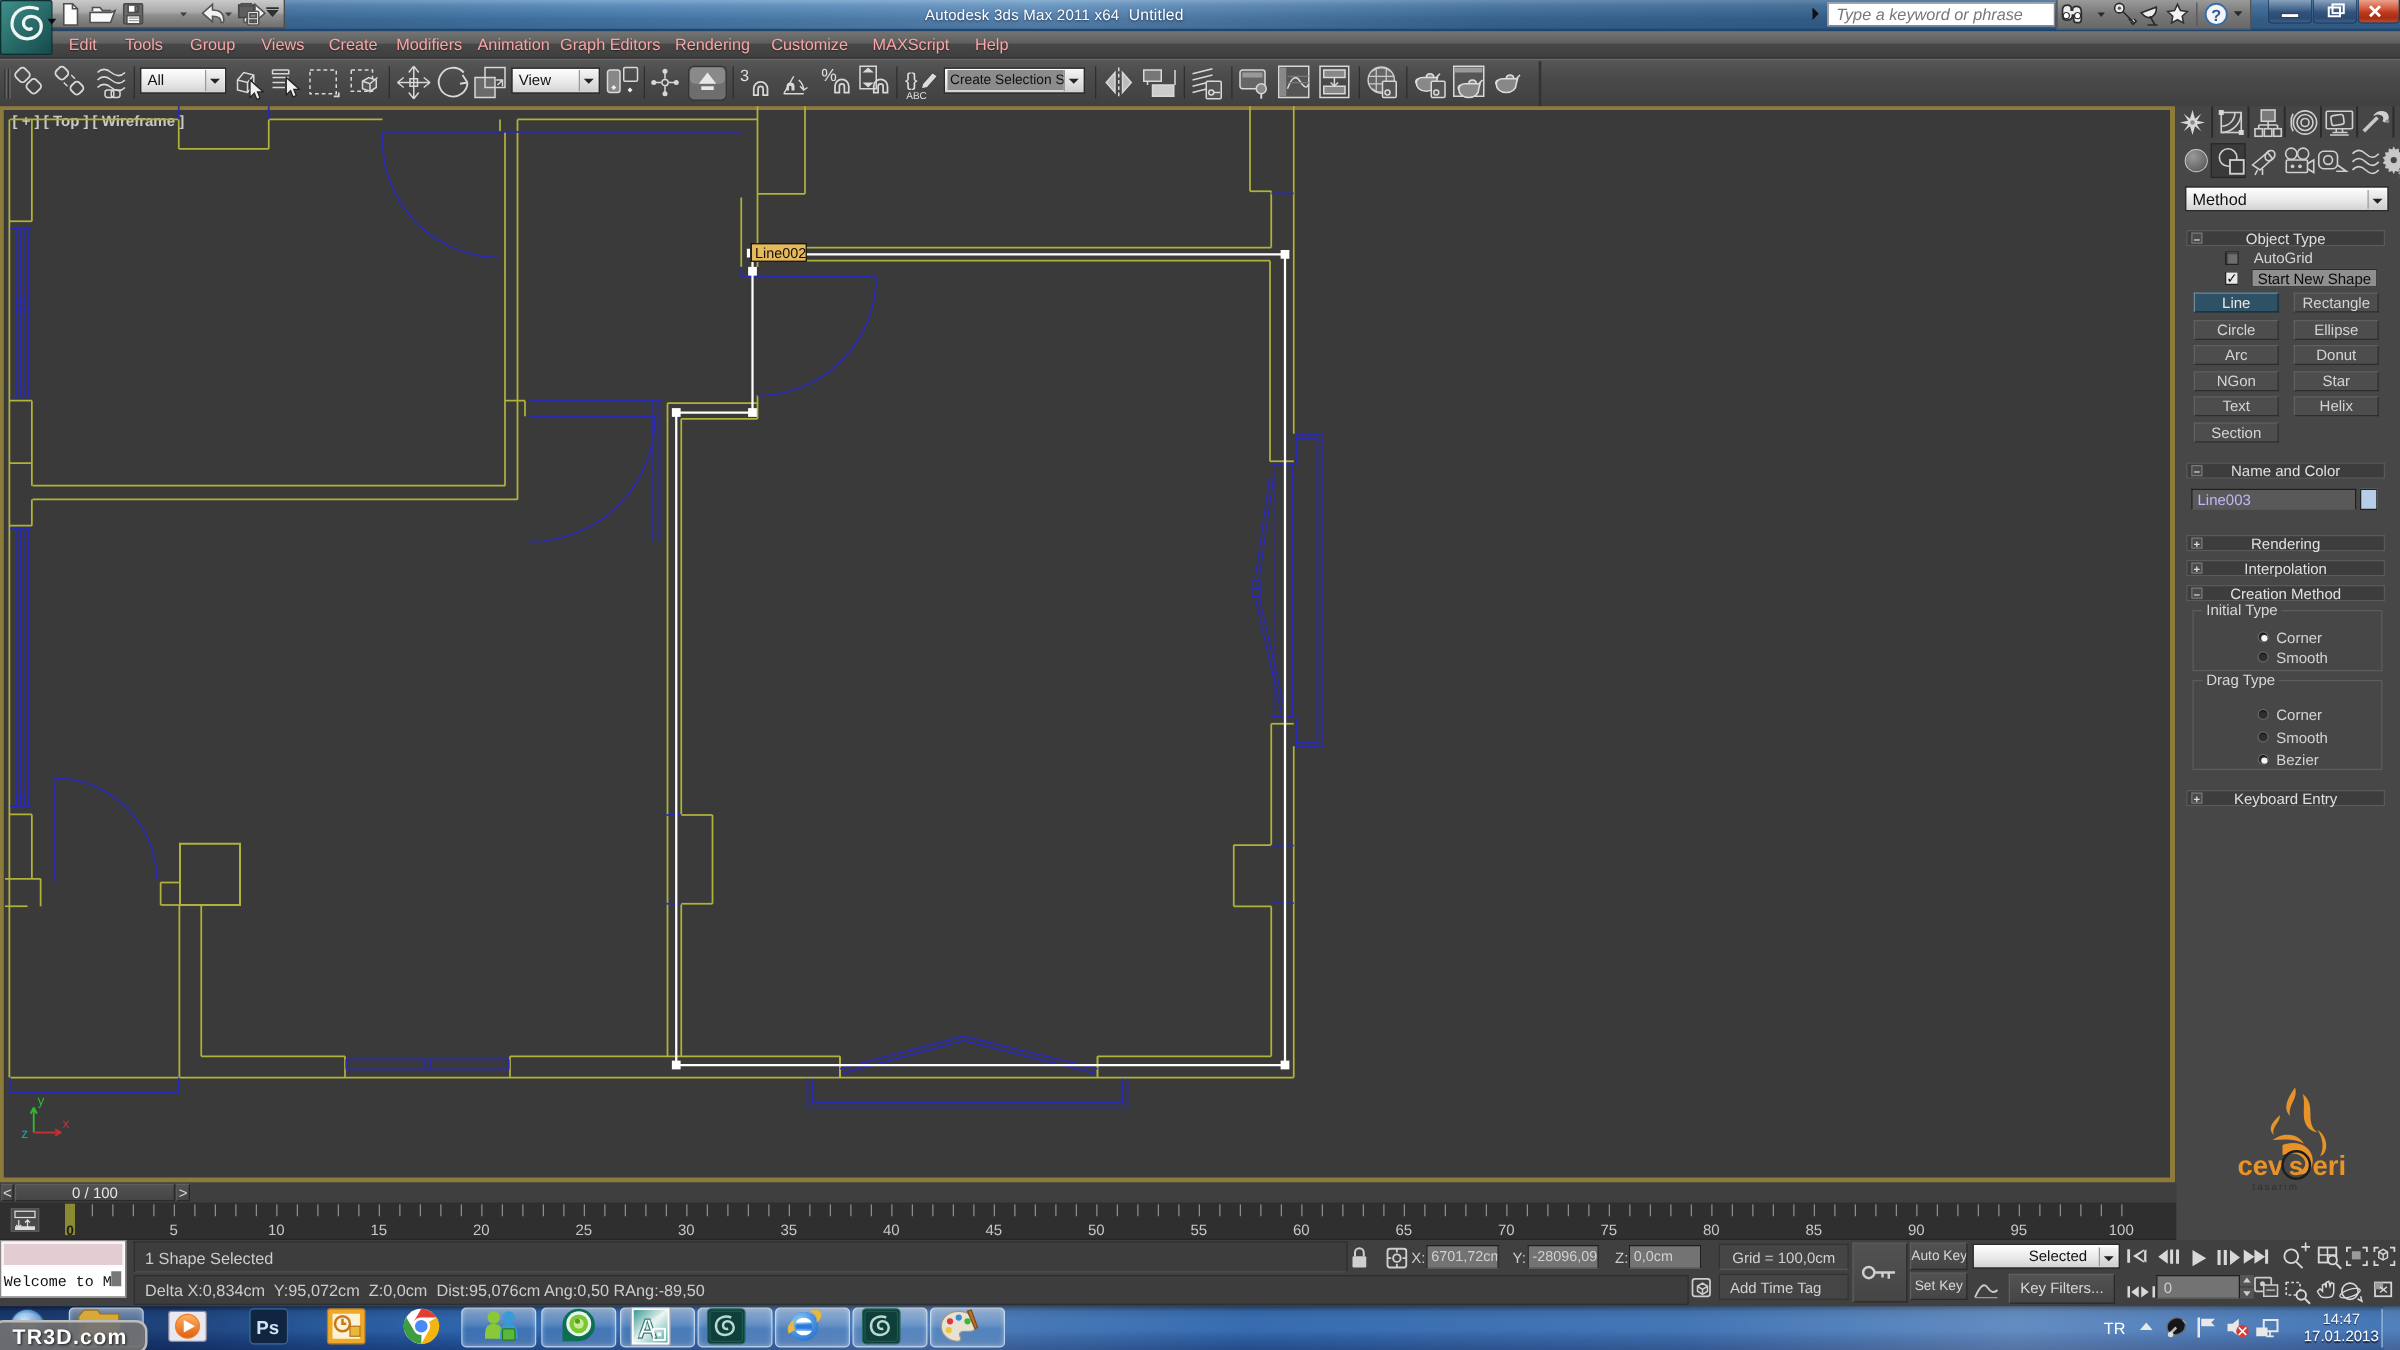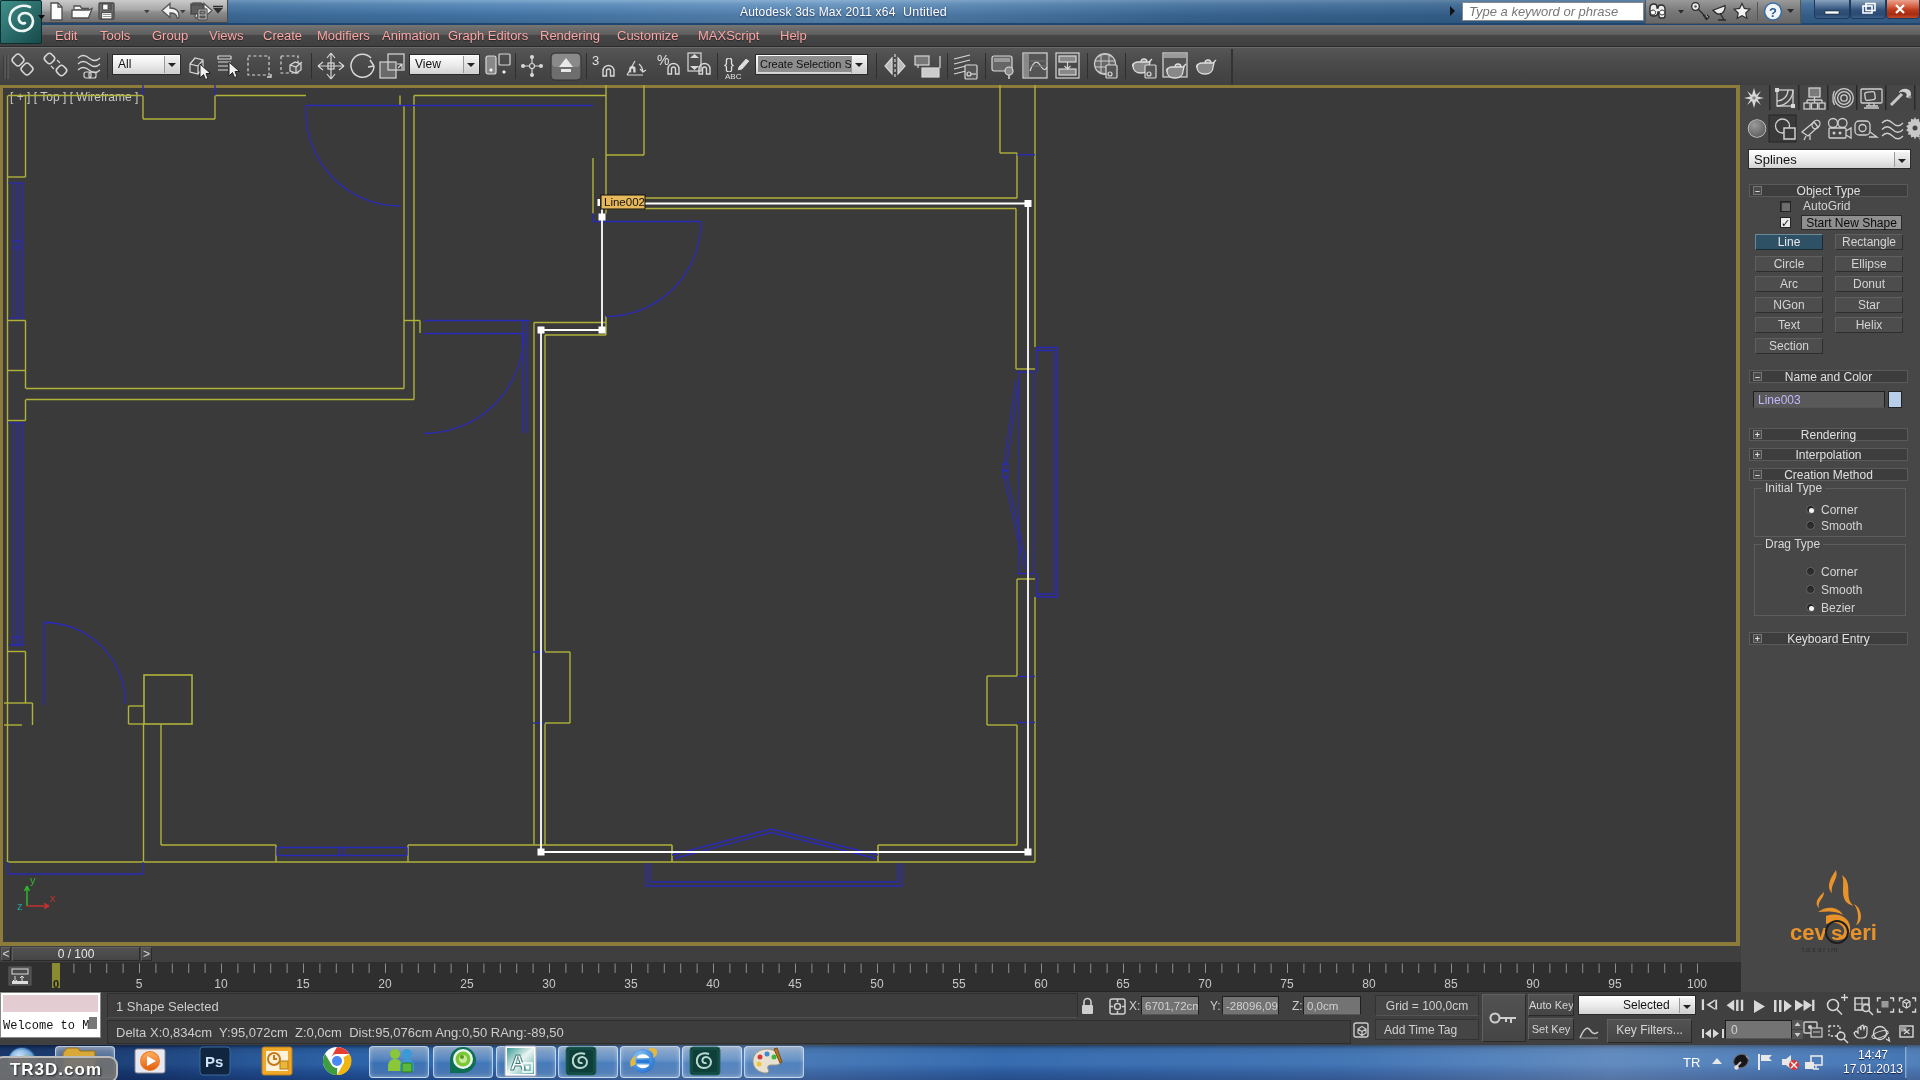--- a/index.html
+++ b/index.html
@@ -35,21 +35,21 @@
 
 #toolbar { left:0; top:47px; width:1920px; height:38px;
   background:linear-gradient(180deg,#565656 0%,#4a4a4a 40%,#404040 100%);
   border-top:1px solid #6a6a6a; }
 .combo { position:absolute; height:21px; overflow:hidden; white-space:nowrap; background:linear-gradient(180deg,#ffffff,#e8e8e8 60%,#d2d2d2);
   border:1px solid #2a2a2a; color:#111; font-size:12px;padding-left:27px; }
 .combo .arr { position:absolute; right:1px; top:1px; bottom:1px; width:15px;
   background:linear-gradient(180deg,#f4f4f4,#cfcfcf); border-left:1px solid #999; }
 .arr:after { content:""; position:absolute; left:3px; top:7px; border:4px solid transparent; border-top-color:#222; }
 
-#vpborder { left:0; top:85px; width:1740px; height:861px; background:#8d7b3c; }
+#vpborder { left:0; top:85px; width:1740px; height:861px; background:#8d7b3c;font-weight:bold; }
 #vp { position:absolute; left:3px; top:3px; width:1733px; height:854px; background:#3a3a3a; }
 #vplabel { position:absolute; left:7px; top:2px; color:#c9c9c9; font-size:12px; }
 
 #panel { left:1741px; top:85px; width:179px; height:907px; background:#474747; }
 .roll { position:absolute; left:8px; width:159px; height:13px; background:#3d3d3d;
   border:1px solid #5a5a5a; color:#e0e0e0; font-size:12px; text-align:center; line-height:12px; }
 .roll .pm { position:absolute; left:3px; top:1px; width:9px; height:9px; border:1px solid #777;
   background:#4a4a4a; color:#ddd; font-size:9px; line-height:8px; text-align:center; font-weight:bold; }
 .objbtn { position:absolute; width:68px; height:16px; background:#4d4d4d;
   border-top:1px solid #5f5f5f; border-left:1px solid #5f5f5f;
@@ -584,21 +584,21 @@
         <path d="M8 0 l1.2 2.6 2.8 -.8 .2 2.9 2.9 .2 -.8 2.8 2.6 1.2 -1.8 2.3 1.8 2.3 -2.6 1.2 .8 2.8 -2.9 .2 -.2 2.9 -2.8 -.8 -1.2 2.6 -1.2 -2.6 -2.8 .8 -.2 -2.9 -2.9 -.2 .8 -2.8 -2.6 -1.2 1.8 -2.3 -1.8 -2.3 2.6 -1.2 -.8 -2.8 2.9 -.2 .2 -2.9 2.8 .8 z"></path>
       </g>
       <circle cx="8" cy="11" r="2.5" fill="#464646"></circle>
       <g fill="#aaa">
         <path d="M17 13 l.9 1.9 2 -.6 .1 2.1 2.1 .1 -.6 2 1.9 .9 -1.3 1.7 1.3 1.7 -1.9 .9 .6 2 -2.1 .1 -.1 2.1 -2 -.6 -.9 1.9 -.9 -1.9 -2 .6 -.1 -2.1 -2.1 -.1 .6 -2 -1.9 -.9 1.3 -1.7 -1.3 -1.7 1.9 -.9 -.6 -2 2.1 -.1 .1 -2.1 2 .6 z" transform="scale(.85) translate(3,3)"></path>
       </g>
       <circle cx="17.5" cy="20" r="2" fill="#464646"></circle>
     </g>
 </svg>
 <div class="combo abs" style="left:1748px;top:149px;width:163px;height:20px;">
-    <span style="position:absolute;left:5px;top:2px;font-size:13px;">Splines</span>
+    <span style="position:absolute;left:5px;top:2px;font-size:13px;">Method</span>
     <span class="arr" style="top:2px;"></span>
   </div>
 <div class="roll abs" style="left:1749px;top:184px;"><span class="pm">–</span>Object Type</div>
 <div class="abs" style="left:1780px;top:201px;width:11px;height:11px;background:#6e6e6e;border:1px solid #222;box-shadow:inset 1px 1px 1px #333;"></div>
 <div class="abs" style="left:1803px;top:199px;color:#d4d4d4;font-size:12px;">AutoGrid</div>
 <div class="abs" style="left:1780px;top:217px;width:11px;height:11px;background:#e8e8e8;border:1px solid #222;color:#111;font-size:11px;line-height:10px;text-align:center;">✓</div>
 <div class="abs" style="left:1801px;top:215px;width:101px;height:15px;background:#8f8f8f;border:1px solid #2a2a2a;color:#0a0a0a;font-size:12px;text-align:center;line-height:14px;">Start New Shape</div>
 <div class="objbtn abs" style="left:1755px;top:234px;background:#2e5166;border-color:#6a8a9a #1a2a33 #1a2a33 #6a8a9a;color:#e8e8e8;">Line</div>
 <div class="objbtn abs" style="left:1835px;top:234px;">Rectangle</div>
 <div class="objbtn abs" style="left:1755px;top:256px;">Circle</div>

